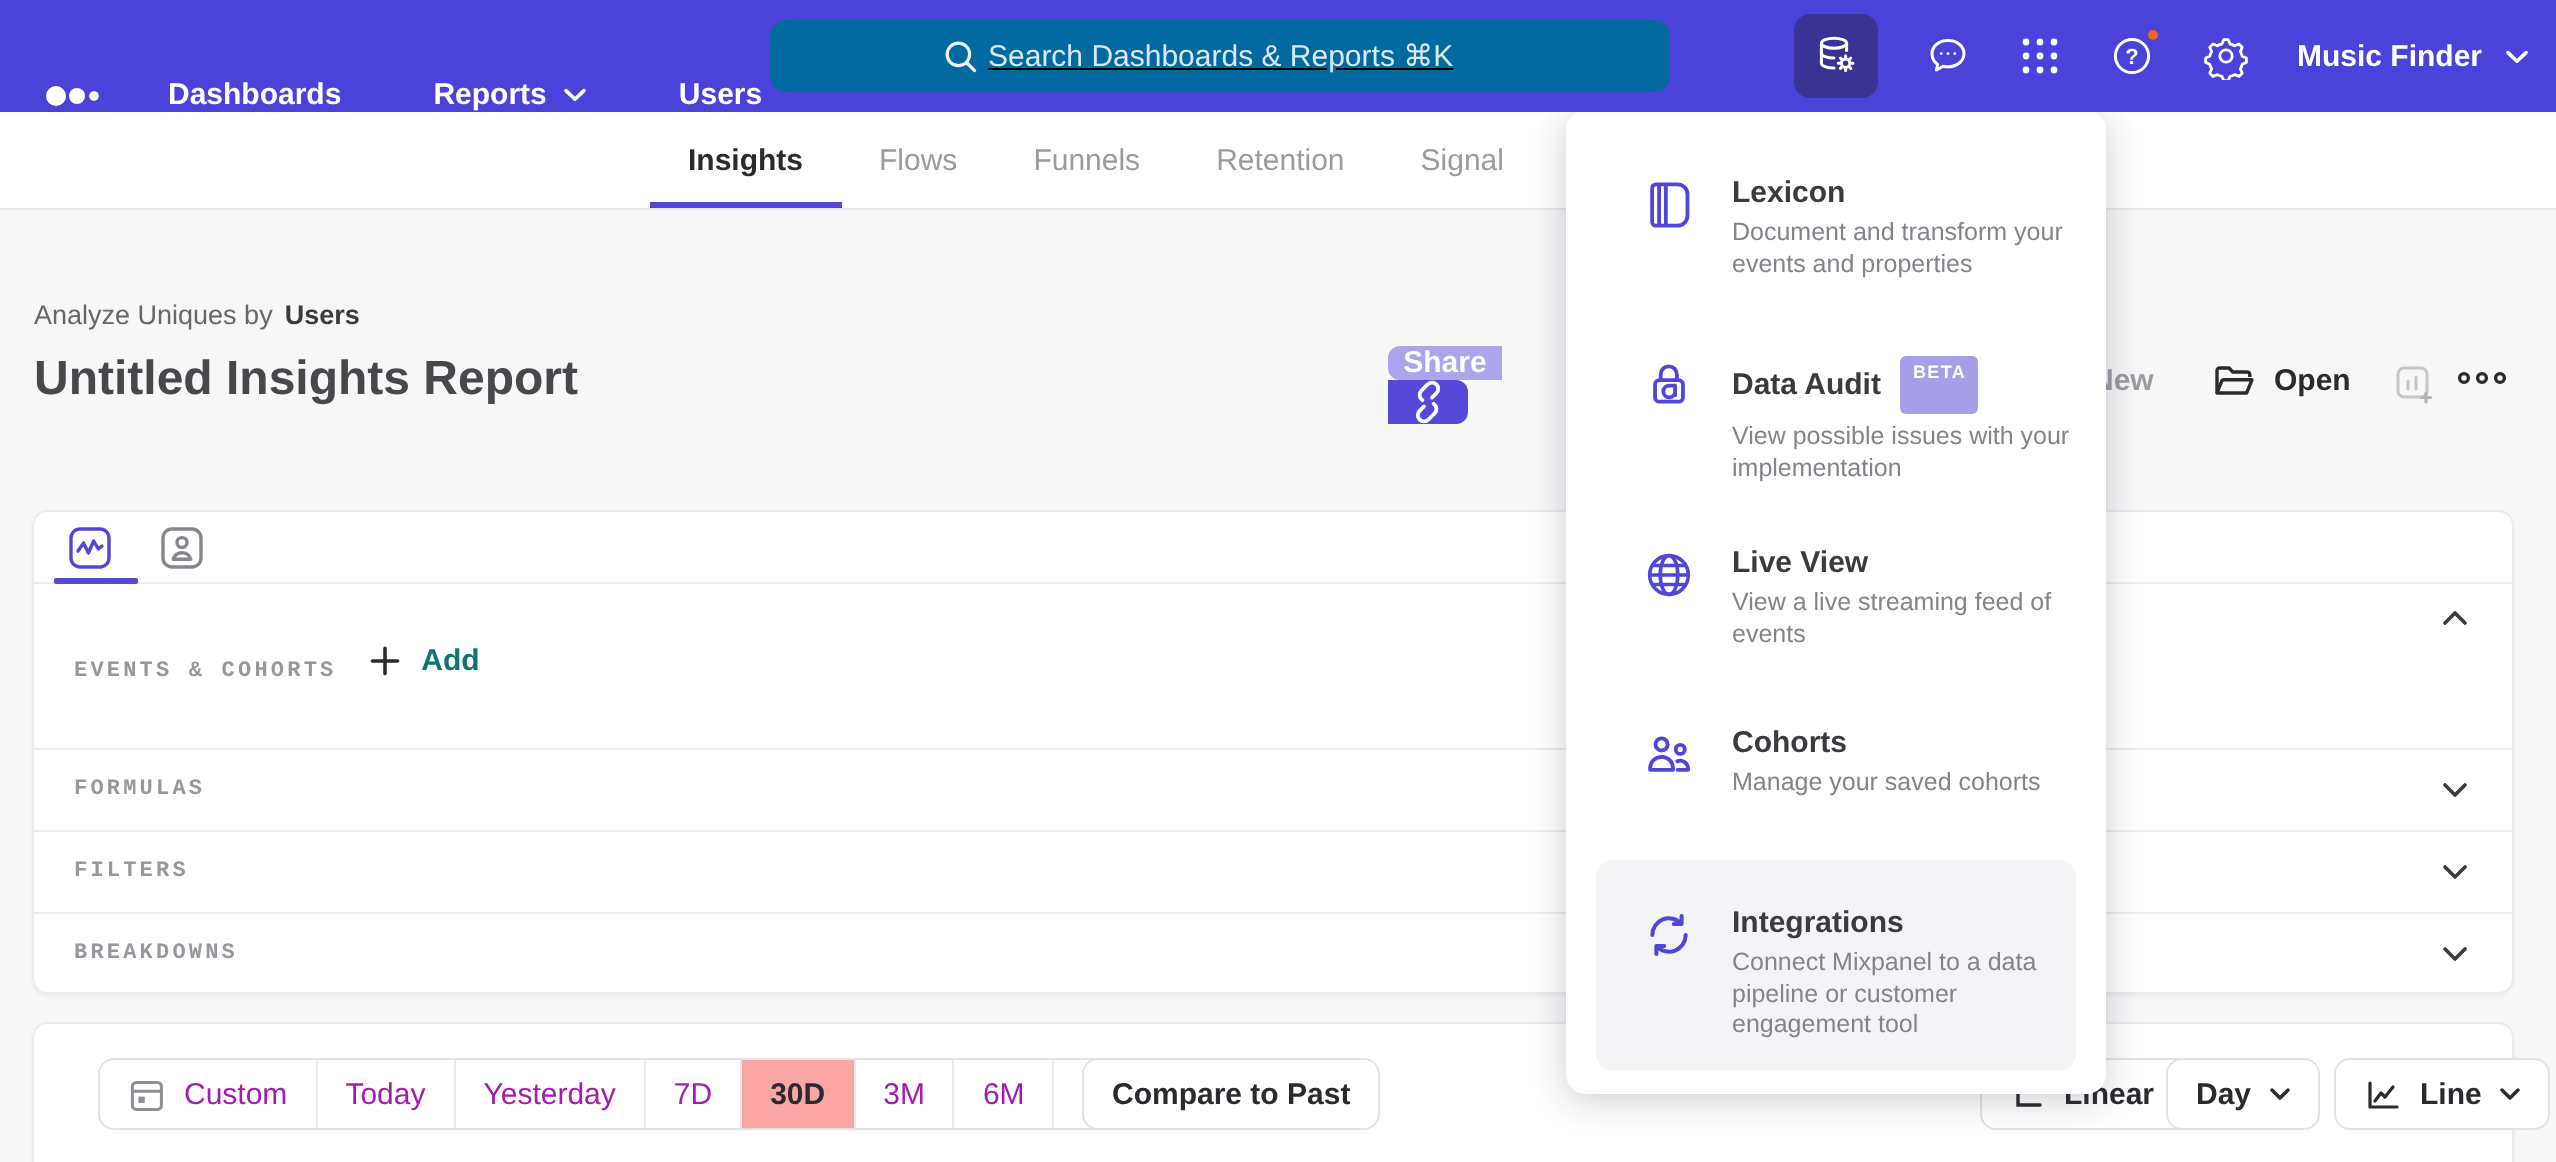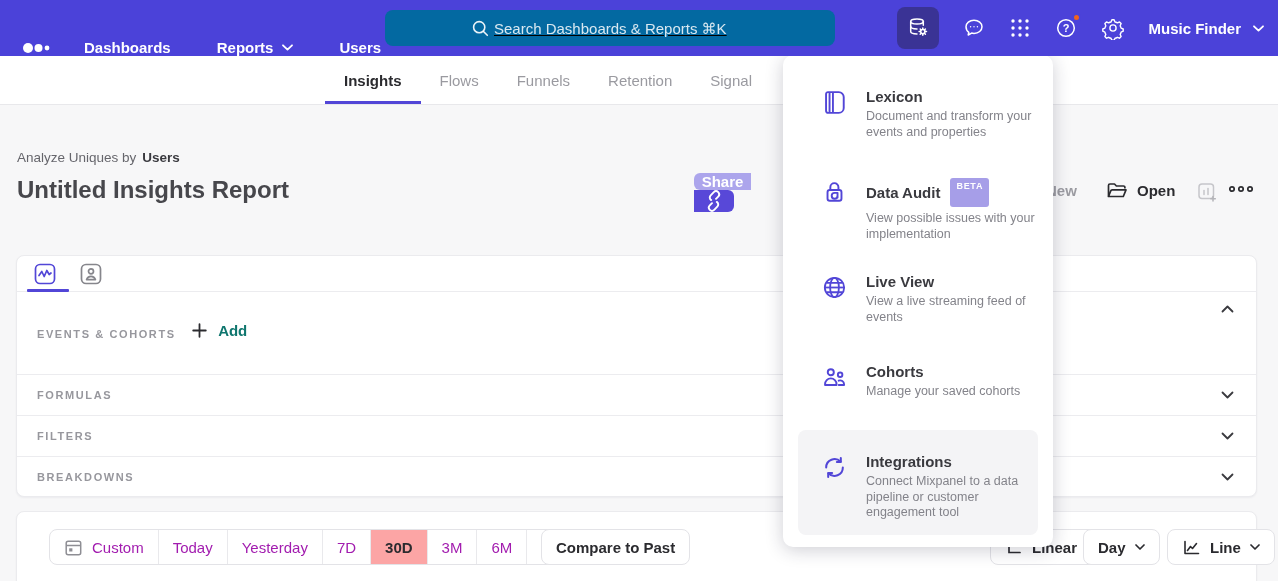--- a/index.html
+++ b/index.html
@@ -43,21 +43,21 @@
   .open-btn { position:absolute; left:1106px; top:180px; display:flex; align-items:center; gap:9px; font-size:15px; font-weight:bold; color:#2b2b2f; cursor:pointer; }
   .addchart-btn { position:absolute; left:1196px; top:181px; cursor:pointer; }
   .more-btn { position:absolute; left:1228px; top:185px; cursor:pointer; }
 
   
   .card { position:absolute; left:16px; width:1241px; background:#fff; border:1px solid #ebebee; border-radius:8px; box-shadow:0 1px 2px rgba(25,25,50,.05); }
   .builder-card { top:255px; height:242px; }
   .b-tabs { position:relative; height:36px; border-bottom:1px solid #ececef; display:flex; align-items:center; gap:24px; padding-left:17px; }
   .b-underline { position:absolute; left:10px; bottom:-1px; width:42px; height:3px; background:#5246d7; border-radius:1px; }
   .sec-head { position:relative; height:82px; padding:15px 20px 0; }
-  .sec-label { font-size:11px; letter-spacing:1.6px; color:#97979d; font-weight:bold; }
+  .sec-label { font-size:11px; letter-spacing:1.6px; color:#97979d; font-weight:bold;font-family:Liberation Mono, monospace; }
   .sec-chev { position:absolute; right:22px; cursor:pointer; }
   .add-row { margin-top:15px; margin-left:12px; display:inline-flex; align-items:center; gap:11px; font-size:15px; font-weight:bold; color:#0f766e; cursor:pointer; }
   .b-row { height:41px; border-top:1px solid #ececef; display:flex; align-items:center; justify-content:space-between; padding:0 22px 0 20px; cursor:pointer; }
 
   
   .toolbar-card { top:511px; height:120px; }
   .seg { position:absolute; left:32px; top:17px; height:36px; border:1px solid #e3e3e7; border-radius:8px; display:flex; align-items:stretch; background:#fff; overflow:hidden; }
   .seg-item { display:flex; align-items:center; gap:9px; padding:0 14px; font-size:15px; color:#a21caf; border-right:1px solid #e9e9ec; cursor:pointer; white-space:nowrap; }
   .seg-item:last-child { border-right:none; }
   .seg-item.active { background:#fca5a5; color:#2b2b2f; font-weight:bold; }

